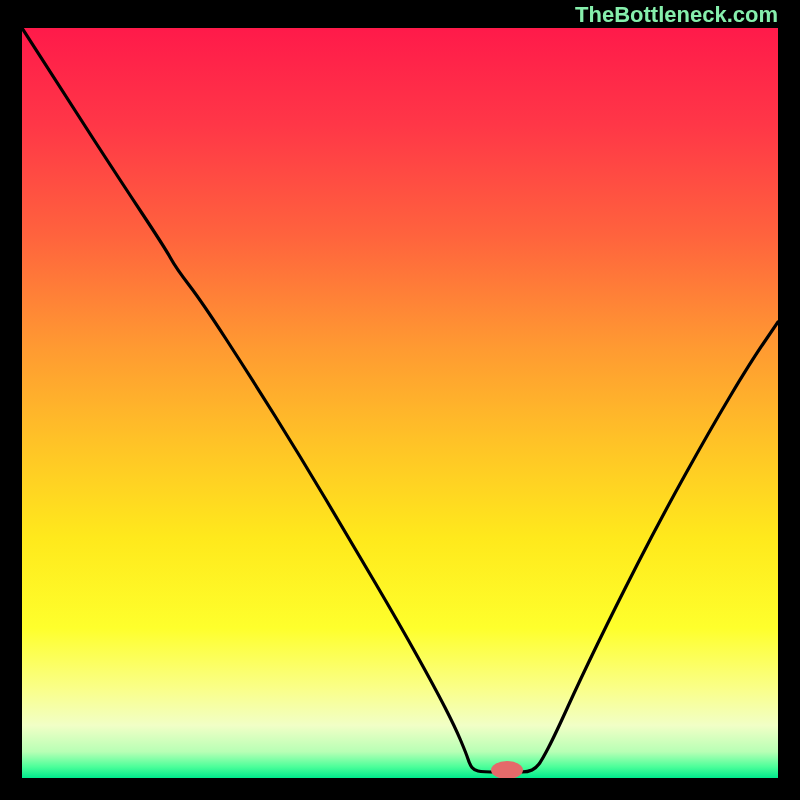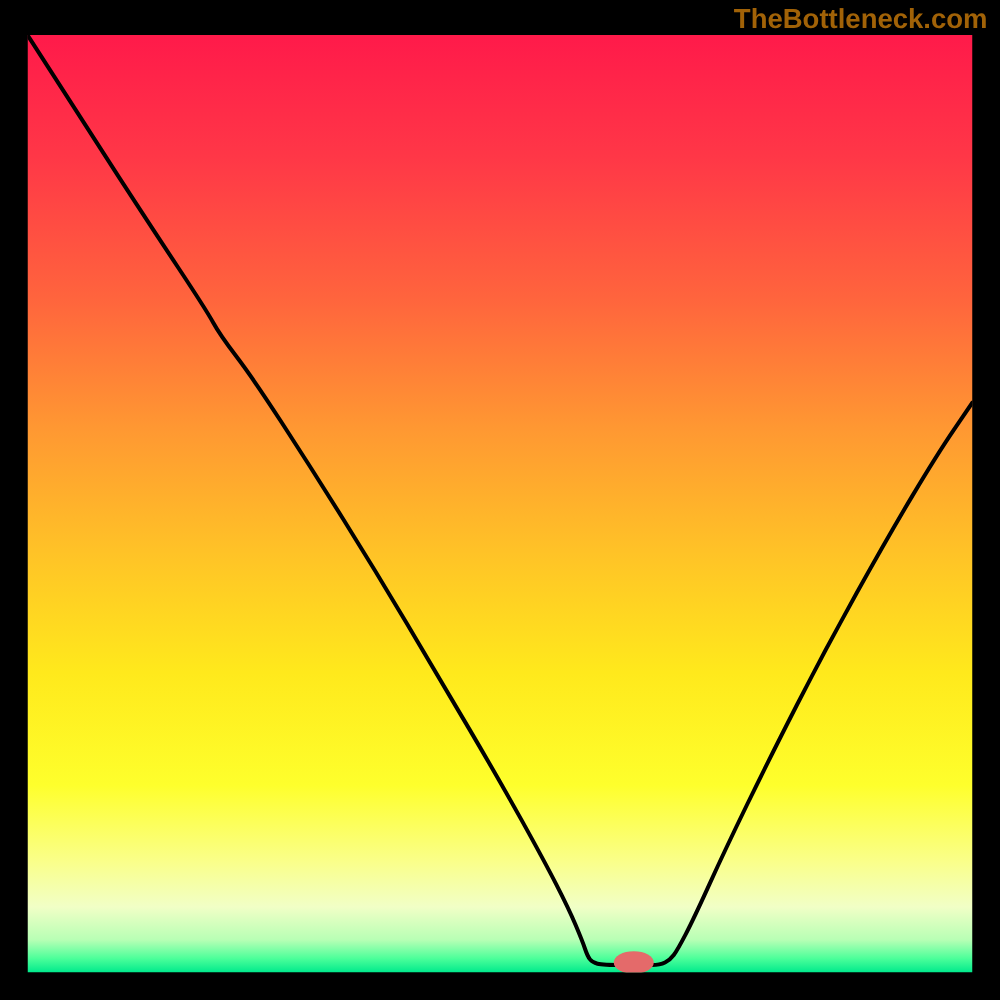--- a/index.html
+++ b/index.html
@@ -12,25 +12,25 @@
   }
   .container {
     position: relative;
     width: 800px;
     height: 800px;
     background: #000;
   }
   .attribution {
     position: absolute;
     top: 2px;
-    right: 10px;
+    right: 22px;
     font-family: Arial, Helvetica, sans-serif;
     font-size: 22px;
     font-weight: bold;
-    color: #a16207;
+    color: #86efac;
     z-index: 10;
     letter-spacing: 0px;
   }
   svg {
     display: block;
   }
 </style>
 </head>
 <body>
 <div class="container">

